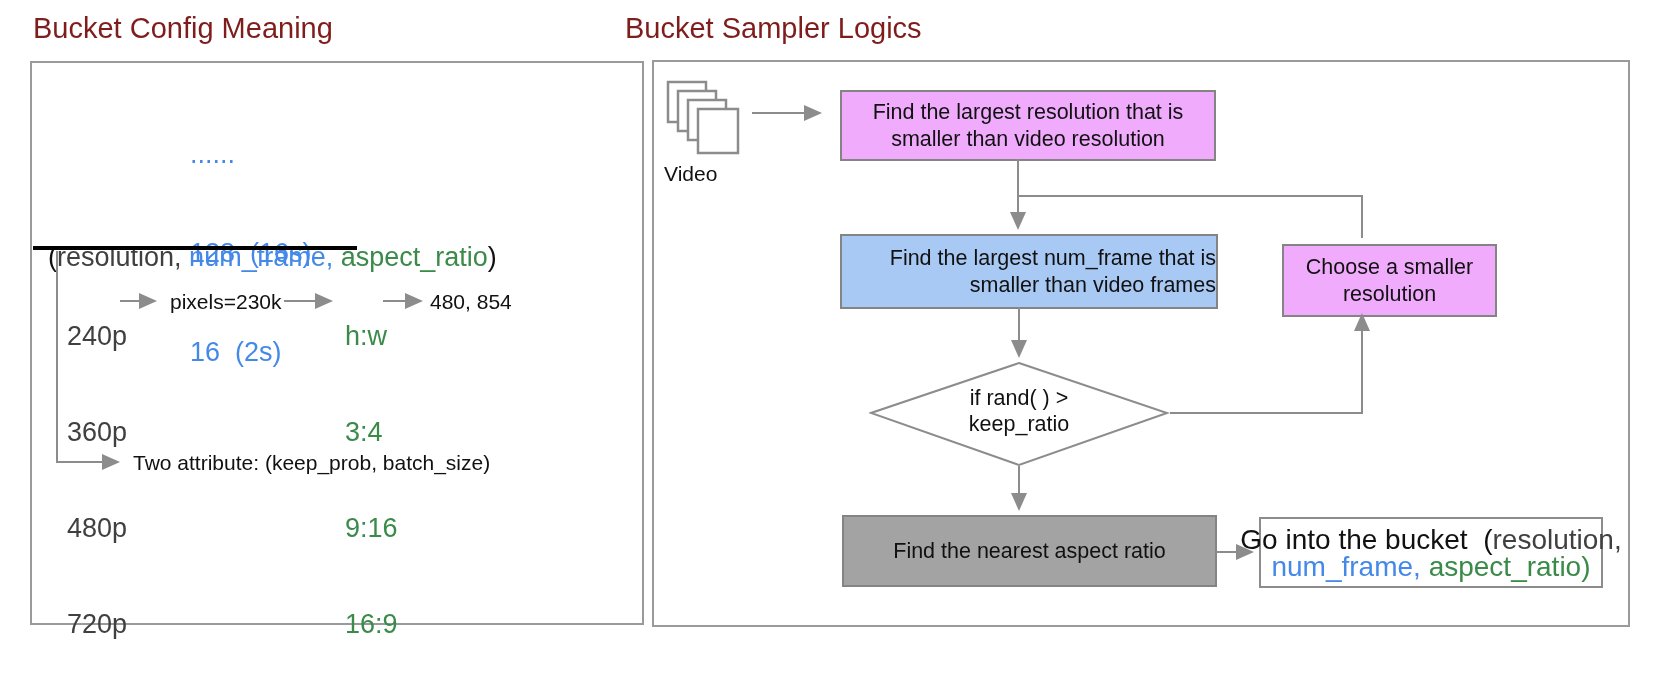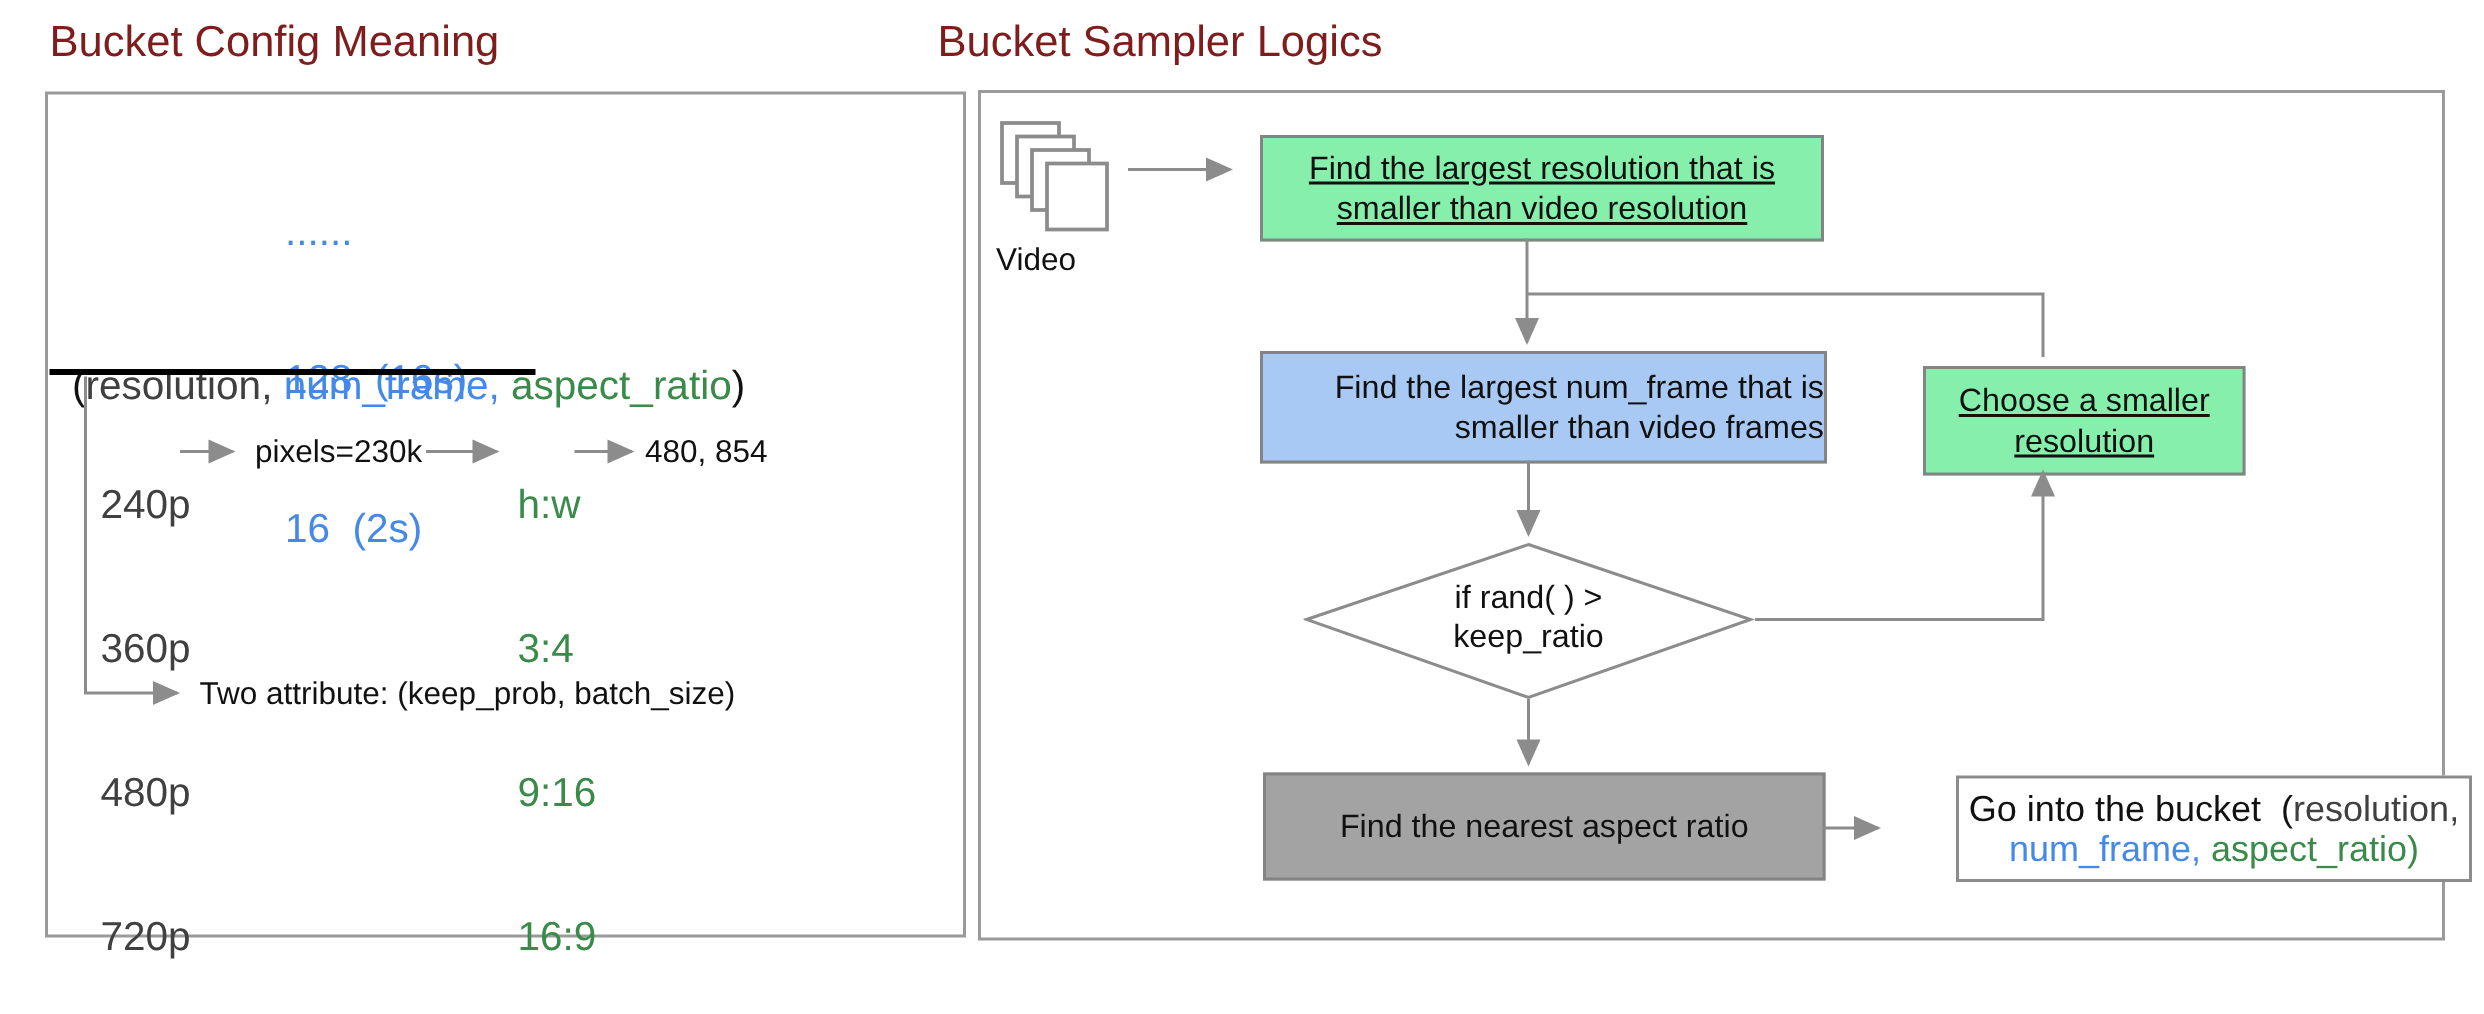--- a/index.html
+++ b/index.html
@@ -12,21 +12,21 @@
   .blue{color:#4589e8;}
   .orange{color:#404040;}
   .green{color:#3a8a49;}
   .black{color:#111;}
   .tuple-line{font-size:27px;white-space:pre;}
   .note{font-size:21px;color:#111;white-space:pre;}
   .underline-bar{position:absolute;background:#000;height:4px;}
   .flow-box{position:absolute;border:2px solid #848484;display:flex;flex-direction:column;
             align-items:center;justify-content:center;text-align:center;
             font-size:21.5px;line-height:27px;color:#111;}
-  .fill-orange{background:#86efac;text-decoration:underline;}
+  .fill-orange{background:#f0abfc;}
   .fill-blue{background:#a9c9f5;align-items:flex-end;}
   .fill-green{background:#a3a3a3;}
   .fill-white{background:#ffffff;}
   .go-line{white-space:pre;}
   .orange-col span, .green-col span, .blue-col span{display:block;}
   .blue-col span{height:33px;}
   .orange-col span,.green-col span{height:30px;}
   .diamond-label{position:absolute;display:flex;flex-direction:column;align-items:center;
                  justify-content:center;text-align:center;font-size:21.5px;line-height:26px;}
 </style>
@@ -99,21 +99,21 @@
 </svg>
 <div class="diamond-label" style="left:919px;top:385px;width:200px;">
   <span>if rand( ) &gt;</span>
   <span>keep_ratio</span>
 </div>
 
 <div class="flow-box fill-green" style="left:842px;top:515px;width:371px;height:68px;">
   <span>Find the nearest aspect ratio</span>
 </div>
 
-<div class="flow-box fill-white" style="left:1304px;top:517px;width:340px;height:67px;border-color:#8c8c8c;font-size:24px;">
+<div class="flow-box fill-white" style="left:1259px;top:517px;width:340px;height:67px;border-color:#8c8c8c;font-size:28px;">
   <span class="go-line"><span class="black">Go into the bucket  (</span><span class="orange">resolution,</span></span>
   <span class="go-line"><span class="blue">num_frame,</span><span class="black"> </span><span class="green">aspect_ratio</span><span class="green">)</span></span>
 </div>
 
 <svg class="abs" style="left:0;top:0;pointer-events:none;" width="1656" height="676">
   <defs>
     <marker id="ah" markerWidth="12" markerHeight="12" refX="9" refY="5" orient="auto">
       <path d="M1,1 L10,5 L1,9 Z" fill="#8c8c8c"></path>
     </marker>
   </defs>

